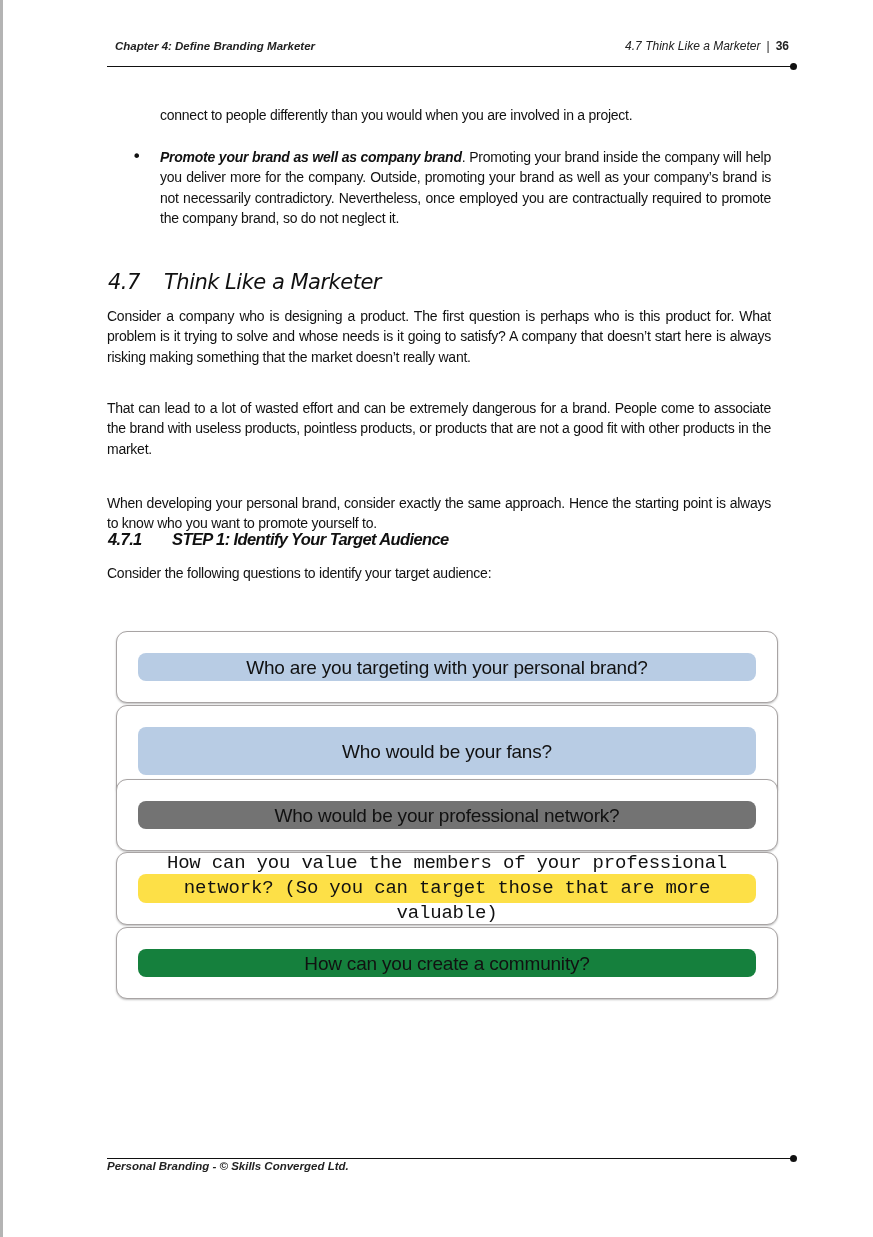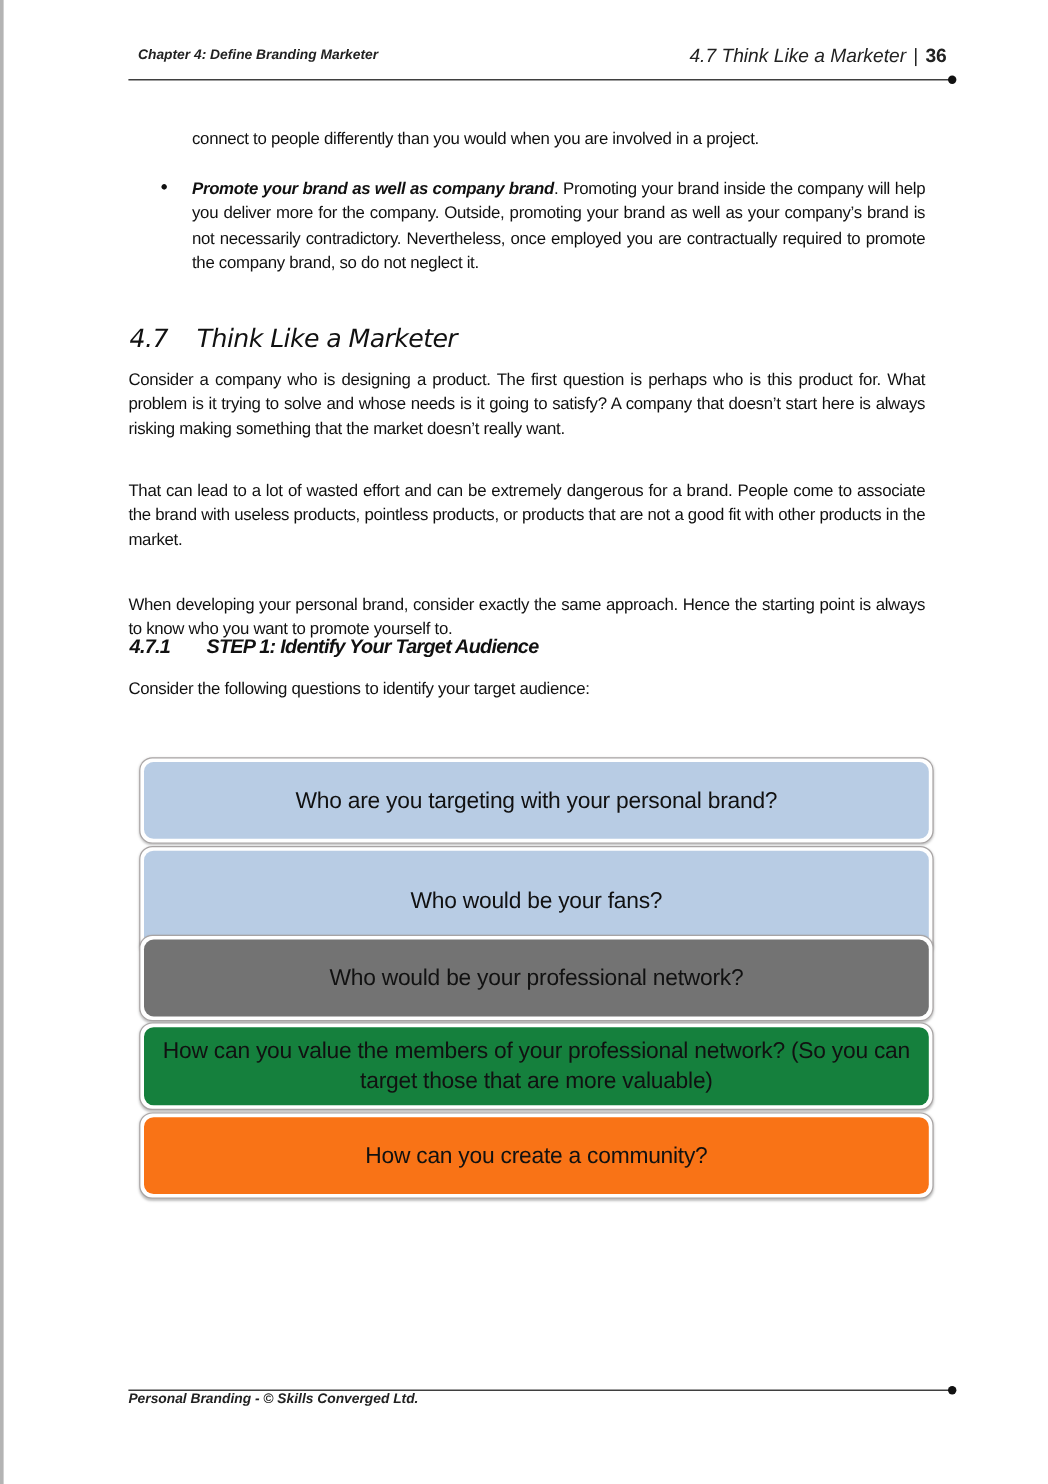--- a/index.html
+++ b/index.html
@@ -2,36 +2,36 @@
 <html><head>
 <meta charset="utf-8">
 <style>
   html, body { margin: 0; padding: 0; }
   body {
     width: 873px; height: 1237px; background: #ffffff; position: relative; overflow: hidden;
     font-family: "DejaVu Sans", sans-serif; color: #111;
   }
   .page-edge { position: absolute; left: 0; top: 0; width: 3px; height: 1237px; background: #b4b4b4; }
   .hdr-left { position: absolute; left: 115px; top: 40px; font-size: 11.5px; font-style: italic; font-weight: bold; font-family: "Liberation Sans", sans-serif; color: #222; }
-  .hdr-right { position: absolute; right: 84px; top: 39px; font-size: 16px; font-style: italic; font-family: "Liberation Sans", sans-serif; color: #222; }
+  .hdr-right { position: absolute; right: 84px; top: 39px; font-size: 12px; font-style: italic; font-family: "Liberation Sans", sans-serif; color: #222; }
   .hdr-right .sep { font-style: normal; margin: 0 6px; }
   .hdr-right .pg { font-style: normal; font-weight: bold; }
   .rule { position: absolute; left: 107px; width: 686px; height: 1px; background: #111; }
   .dot { position: absolute; width: 7px; height: 7px; border-radius: 50%; background: #111; }
   .body-text { position: absolute; left: 107px; width: 664px; font-size: 14px; line-height: 20.3px; text-align: justify; font-family: Liberation Sans, sans-serif; letter-spacing: -0.25px; }
   .indent { left: 160px; width: 611px; }
   .bullet { position: absolute; left: 132px; font-size: 16px; }
   .h2 { position: absolute; left: 108px; top: 270px; font-size: 21px; font-style: italic; font-family: "DejaVu Sans", sans-serif; letter-spacing: -0.5px; color: #111; }
   .h2 .num { display: inline-block; width: 56px; }
   .h3 { position: absolute; left: 108px; top: 530px; font-size: 16.5px; font-style: italic; font-weight: bold; font-family: Liberation Sans, sans-serif; letter-spacing: -0.6px; }
   .h3 .num { display: inline-block; width: 64px; }
   .box {
     position: absolute; left: 116px; width: 662px; box-sizing: border-box;
     border-radius: 11px; background: #ffffff; border: 1px solid #a8a4a4;
-    box-shadow: 0 1px 2px rgba(0,0,0,0.25); padding: 3px;
+    box-shadow: 0 1px 2px rgba(0,0,0,0.25); padding: 21px;
   }
   .box-inner {
     width: 100%; height: 100%; box-sizing: border-box; border-radius: 8px; background: #b8cce4;
     display: flex; align-items: center; justify-content: center; text-align: center;
     font-family: "Liberation Sans", sans-serif; font-size: 19px; line-height: 25px; color: #111; padding: 0 8px; letter-spacing: -0.2px;
   }
   .footer-text { position: absolute; left: 107px; top: 1160px; font-size: 11.5px; font-style: italic; font-weight: bold; font-family: "Liberation Sans", sans-serif; color: #222; }
 </style>
 </head>
 <body>
@@ -61,21 +61,21 @@
 <div class="box" style="top:631px; height:72px;">
   <div class="box-inner" style="background: rgb(184, 204, 228);">Who are you targeting with your personal brand?</div>
 </div>
 <div class="box" style="top:705px; height:92px;">
   <div class="box-inner" style="background: rgb(184, 204, 228);">Who would be your fans?</div>
 </div>
 <div class="box" style="top:779px; height:72px;">
   <div class="box-inner" style="background: #737373;">Who would be your professional network?</div>
 </div>
 <div class="box" style="top:852px; height:73px;">
-  <div class="box-inner" style="background: #15803d;">How can you value the members of your professional network? (So you can target those that are more valuable)</div>
+  <div class="box-inner" style="background: #fde047; font-family: Liberation Mono, monospace;">How can you value the members of your professional network? (So you can target those that are more valuable)</div>
 </div>
 <div class="box" style="top:927px; height:72px;">
-  <div class="box-inner" style="background: #f97316;">How can you create a community?</div>
+  <div class="box-inner" style="background: #15803d;">How can you create a community?</div>
 </div>
 
 <div class="rule" style="top:1158px;"></div>
 <div class="dot" style="left:790px; top:1155px;"></div>
 <div class="footer-text">Personal Branding - © Skills Converged Ltd.</div>
 
 </body></html>

